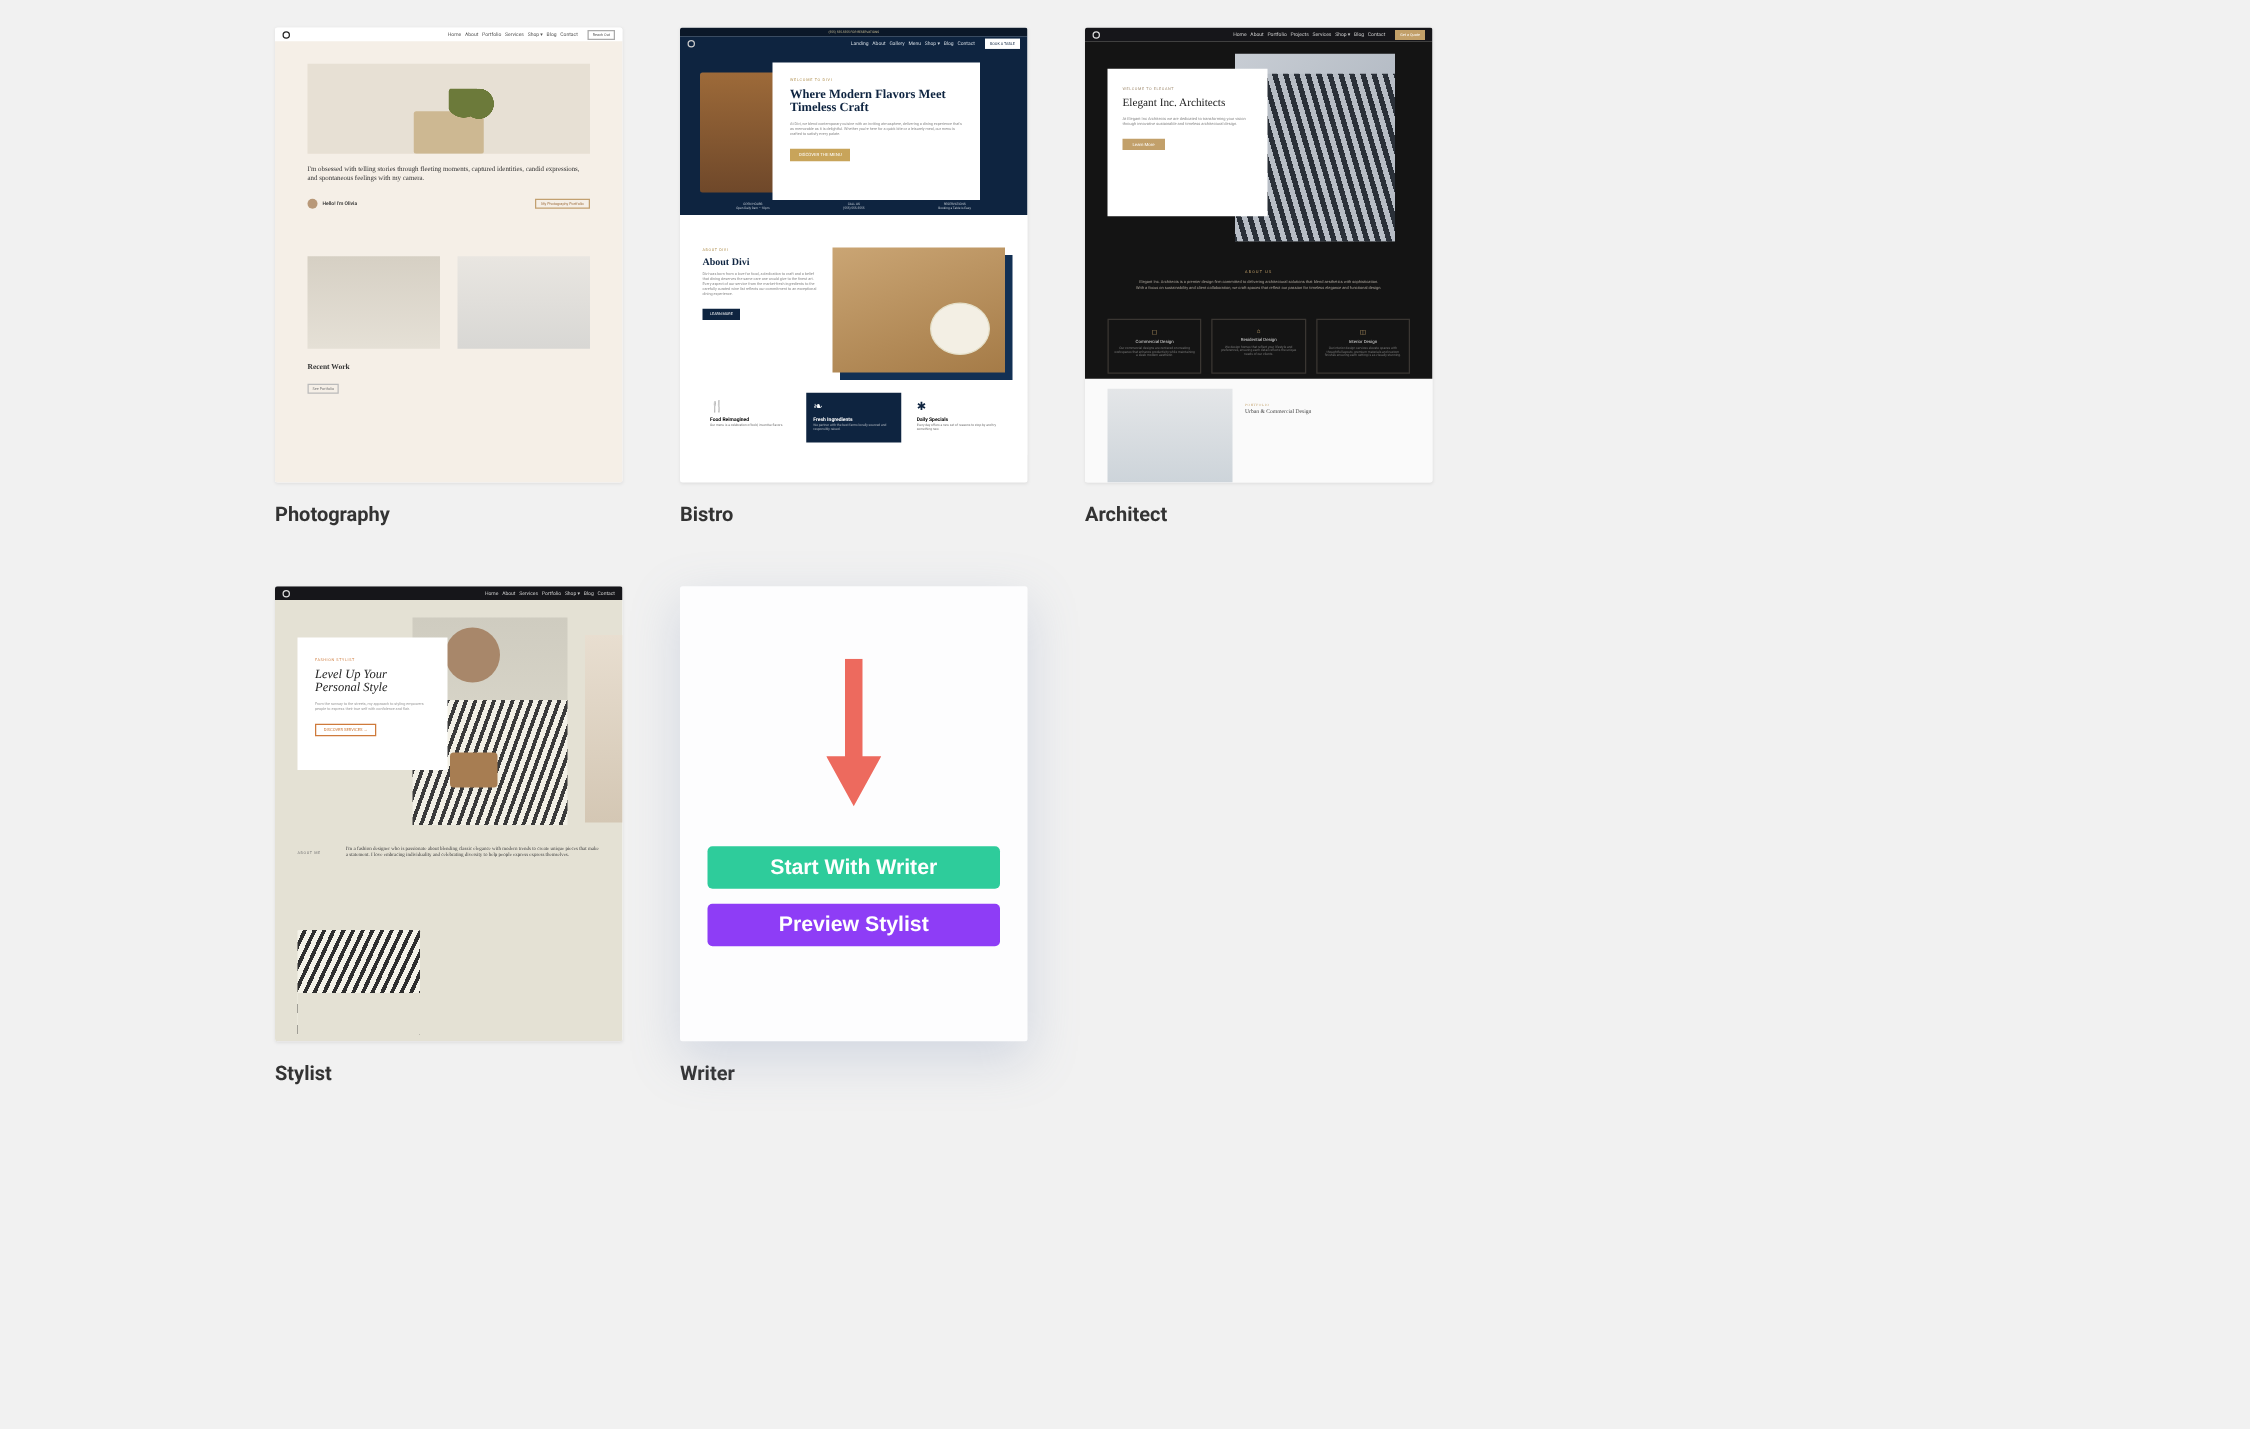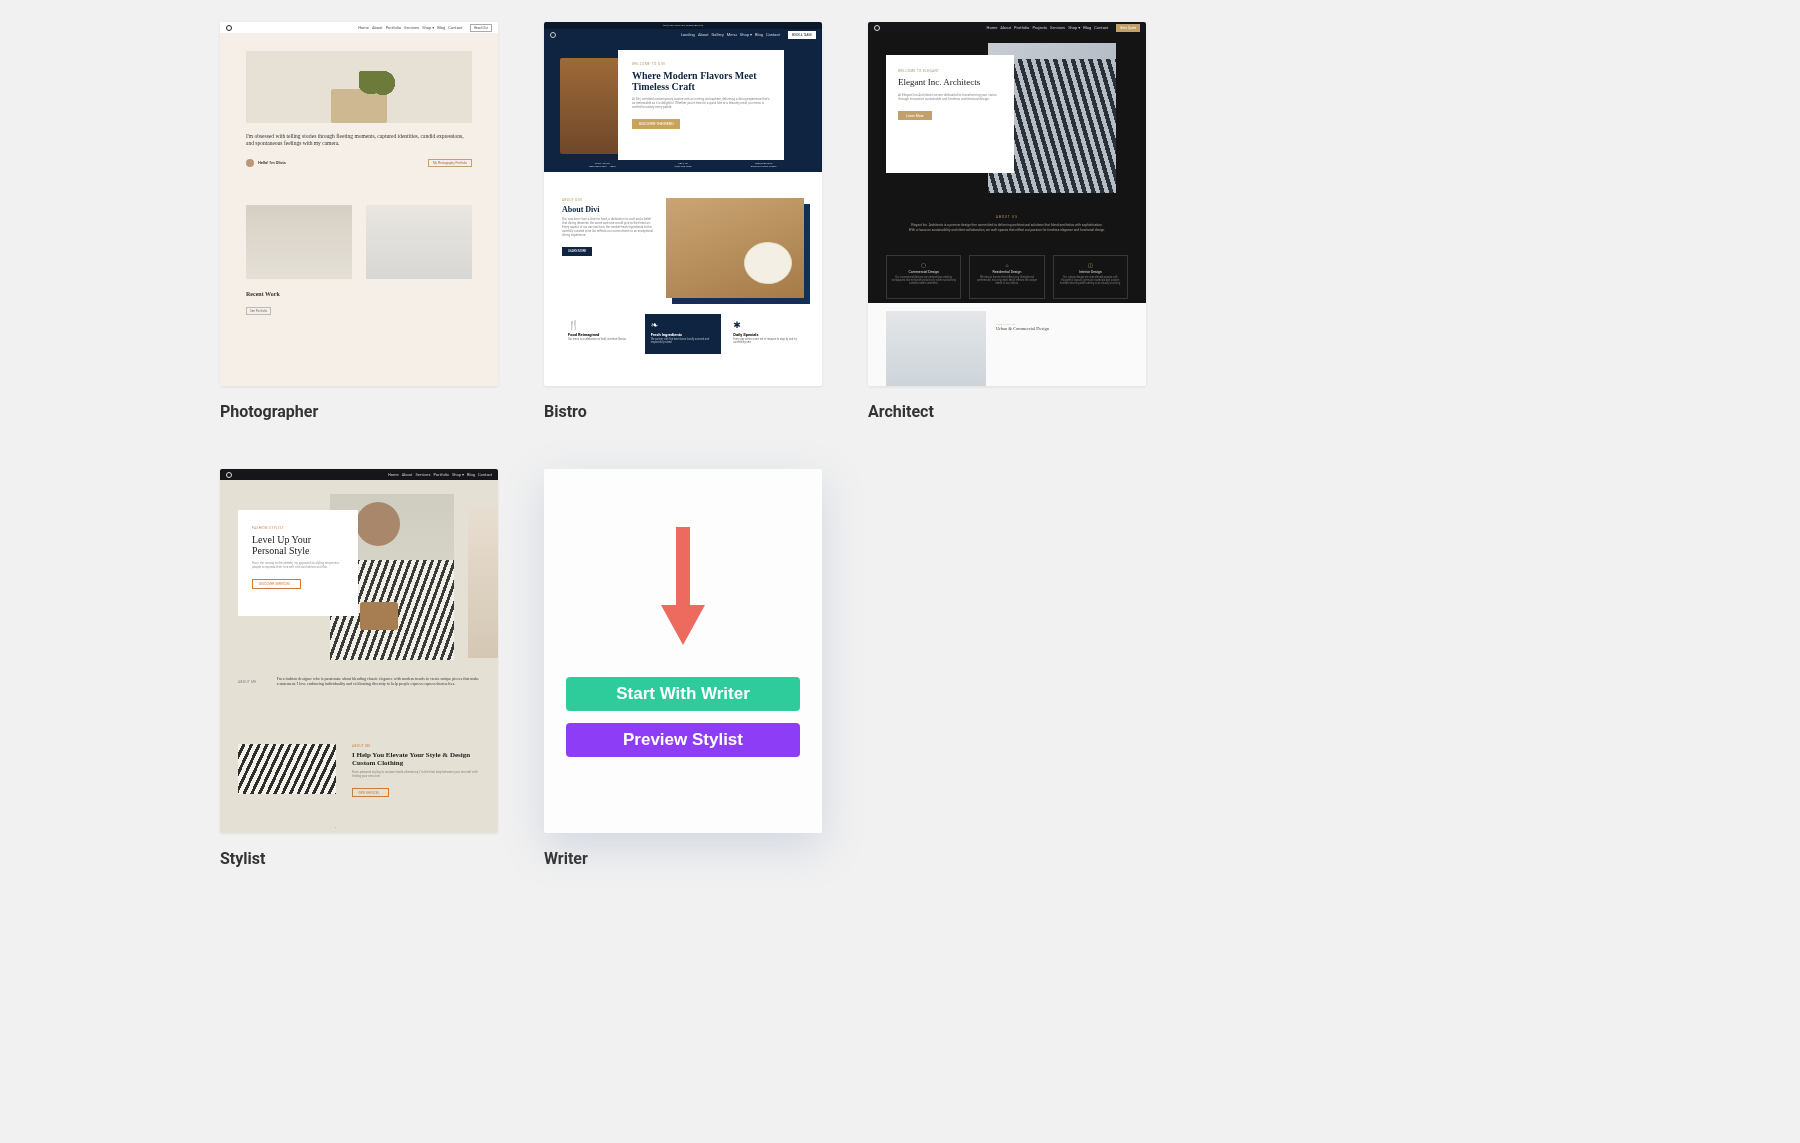--- a/index.html
+++ b/index.html
@@ -190,21 +190,21 @@
   .bi-feat .ic{font-size:9px;color:#0e2440;}
   .bi-feat.acc .ic{color:#fff;}
   .bi-feat .t{font-size:4px;font-weight:700;margin-top:2px;}
   .bi-feat .d{font-size:2.6px;opacity:.6;margin-top:1px;line-height:1.2;}
   
   .st-body{background:#e4e1d4;height:calc(100% - 11px);position:relative;}
   .st-nav{background:#28231f;}
   .st-nav .nav-items span{color:#ddd;}
   .st-card{position:absolute;left:18px;top:30px;width:120px;height:106px;background:#fff;padding:16px 14px;}
   .st-eb{font-size:3px;letter-spacing:0.5px;color:#ce7a3b;}
-  .st-h1{font-family:Georgia,serif;font-size:10px;color:#222;margin-top:4px;line-height:1.1;}
+  .st-h1{font-family:Georgia,serif;font-size:10px;color:#222;margin-top:4px;line-height:1.1;font-style:italic;}
   .st-p{font-size:3px;color:#999;margin-top:6px;line-height:1.3;}
   .st-cta{border:0.5px solid #ce7a3b;color:#ce7a3b;font-size:3.3px;padding:2px 6px;display:inline-block;margin-top:8px;}
   .st-img{position:absolute;left:110px;top:14px;width:124px;height:166px;background:linear-gradient(180deg,#cfccc0,#e0ddd0);}
   .st-hat{position:absolute;top:8px;left:26px;width:44px;height:44px;background:#a8876a;border-radius:50%;}
   .st-stripes{position:absolute;bottom:0;left:0;right:0;height:100px;background:repeating-linear-gradient(110deg,#f2f0e6 0,#f2f0e6 4px,#3a3a3a 4px,#3a3a3a 7px);}
   .st-bag{position:absolute;bottom:30px;left:30px;width:38px;height:28px;background:#a77d52;border-radius:3px;}
   .st-side{position:absolute;right:0;top:28px;width:30px;height:150px;background:linear-gradient(180deg,#e8ded0,#d4c7b4);}
   .st-about{position:absolute;top:196px;left:18px;right:18px;display:flex;gap:20px;}
   .st-alabel{font-size:3px;color:#777;letter-spacing:0.5px;padding-top:4px;white-space:nowrap;}
   .st-atxt{font-size:4px;color:#3a3a3a;line-height:1.35;font-family:Georgia,serif;}
@@ -246,21 +246,21 @@
           <div class="ph-bp">My Photography Portfolio</div>
         </div>
         <div class="ph-grid">
           <div class="ph-tile"></div>
           <div class="ph-tile b"></div>
         </div>
         <div class="ph-rw">Recent Work</div>
         <div class="ph-rbtn">See Portfolio</div>
       </div>
     </div>
-    <div class="caption">Photographer</div>
+    <div class="caption">Photography</div>
   </div>
 
   <div class="tile">
     <div class="thumb">
       <div class="bi-topstrip">(555) 555-5555 FOR RESERVATIONS</div>
       <div class="bi-nav mock-nav">
         <div class="logo-dot"></div>
         <div class="nav-items">
           <span>Landing</span>
           <span>About</span>
@@ -409,26 +409,20 @@
           <div class="st-h1">Level Up Your Personal Style</div>
           <div class="st-p">From the runway to the streets, my approach to styling empowers people to express their true self with confidence and flair.</div>
           <div class="st-cta">DISCOVER SERVICES →</div>
         </div>
         <div class="st-about">
           <div class="st-alabel">ABOUT ME</div>
           <div class="st-atxt">I'm a fashion designer who is passionate about blending classic elegance with modern trends to create unique pieces that make a statement. I love embracing individuality and celebrating diversity to help people express express themselves.</div>
         </div>
         <div class="st-help">
           <div class="st-himg"></div>
-          <div class="st-htxt">
-            <div class="e">ABOUT ME</div>
-            <h3>I Help You Elevate Your Style &amp; Design Custom Clothing</h3>
-            <p>From personal styling to custom-made alterations, I'm the final step between your last self with finding your new one.</p>
-            <div class="st-hbtn">VIEW SERVICES →</div>
-          </div>
         </div>
       </div>
     </div>
     <div class="caption">Stylist</div>
   </div>
 
   <div class="tile">
     <div class="thumb overlay">
       <div class="arrow">
         <svg width="44" height="128" viewBox="0 0 44 128">

